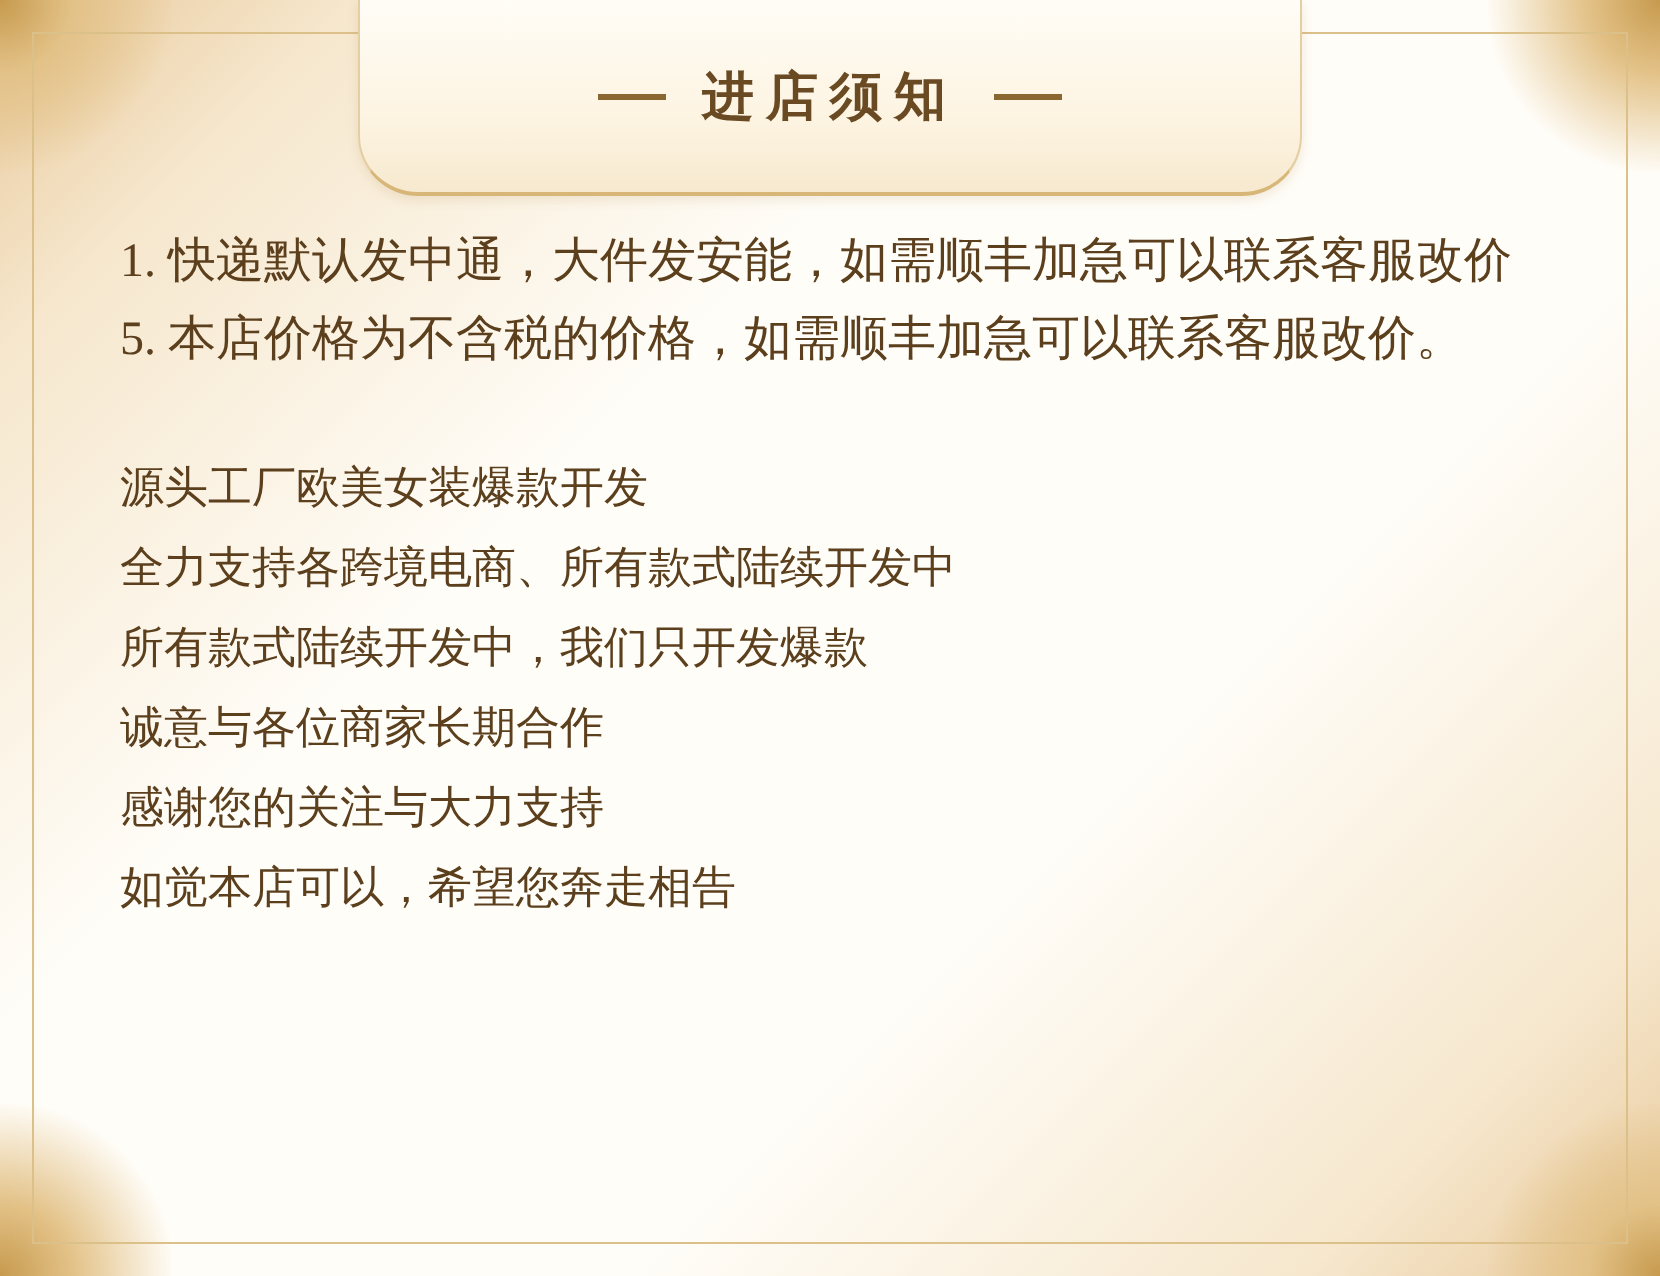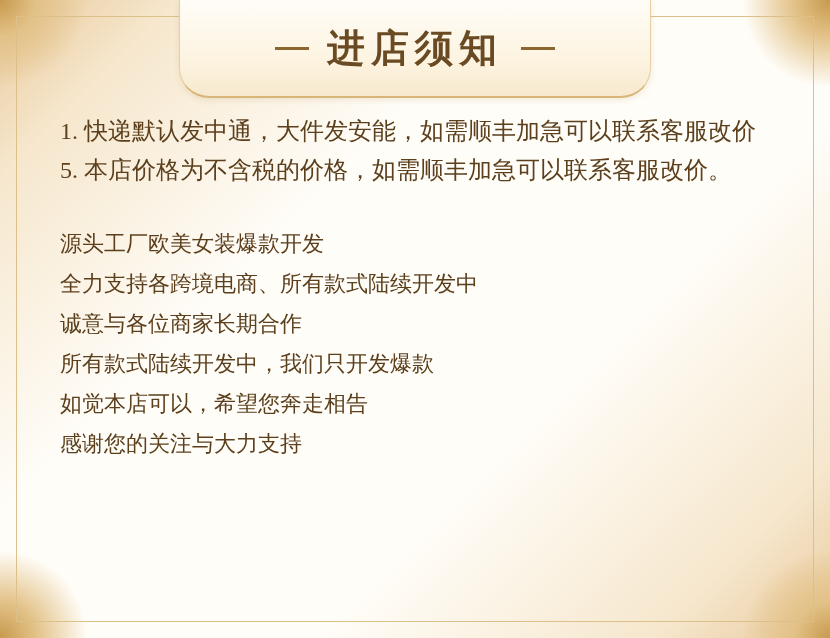--- a/index.html
+++ b/index.html
@@ -59,21 +59,21 @@
     border-left: 1px solid #e4cfa4;
     border-right: 1px solid #e4cfa4;
     border-bottom-left-radius: 30px;
     border-bottom-right-radius: 30px;
     box-shadow: 0 2px 6px rgba(180,140,80,0.18);
     display: flex;
     align-items: center;
     justify-content: center;
   }
   .title-text {
-    font-size: 38px;
+    font-size: 26px;
     letter-spacing: 6px;
     font-weight: bold;
     color: #6a4a22;
     display: flex;
     align-items: center;
     gap: 18px;
     white-space: nowrap;
   }
   .title-dash {
     display: inline-block;
@@ -142,20 +142,20 @@
         <span class="num">1.</span><span>快递默认发中通，大件发安能，如需顺丰加急可以联系客服改价</span>
       </li>
       <li>
         <span class="num">5.</span><span>本店价格为不含税的价格，如需顺丰加急可以联系客服改价。</span>
       </li>
     </ul>
 
     <div class="statements">
       <p>源头工厂欧美女装爆款开发</p>
       <p>全力支持各跨境电商、所有款式陆续开发中</p>
+      <p>所有款式陆续开发中，我们只开发爆款</p>
       <p>诚意与各位商家长期合作</p>
-      <p>所有款式陆续开发中，我们只开发爆款</p>
+      <p>感谢您的关注与大力支持</p>
       <p>如觉本店可以，希望您奔走相告</p>
-      <p>感谢您的关注与大力支持</p>
     </div>
 
   </div>
 </div>
 
 </body></html>

